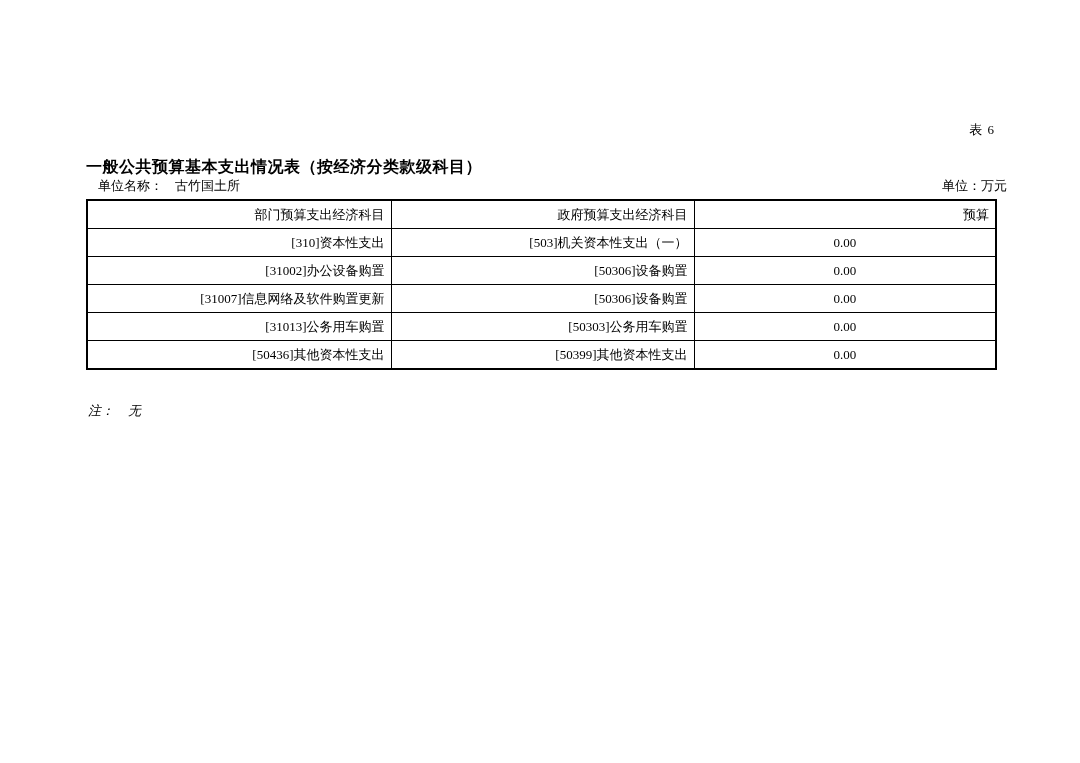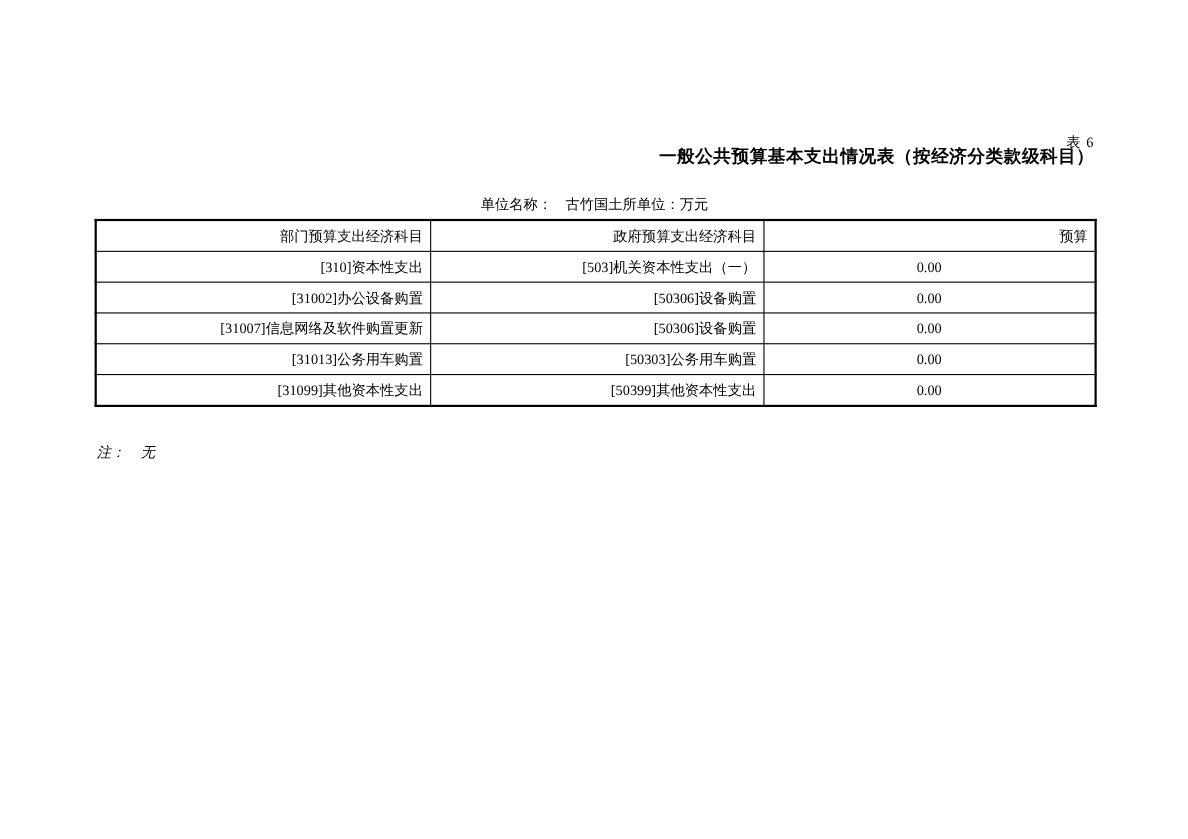--- a/index.html
+++ b/index.html
@@ -25,35 +25,35 @@
   }
   .table-tag {
     position: absolute;
     top: 121px;
     right: 0;
     font-size: 13px;
     letter-spacing: 1px;
   }
   .doc-title {
     position: absolute;
-    top: 132px;
+    top: 157px;
     left: 0;
     width: 100%;
-    text-align: right;
+    text-align: left;
     font-size: 16px;
     font-weight: bold;
     letter-spacing: 0.5px;
   }
   .meta-row {
     position: absolute;
     top: 177px;
-    left: 0;
+    left: 12px;
     width: 100%;
     display: flex;
-    justify-content: center;
+    justify-content: space-between;
     font-size: 13px;
   }
   .meta-left .value {
     margin-left: 12px;
   }
   .budget-table {
     position: absolute;
     top: 199px;
     left: 0;
     width: 909px;
@@ -140,21 +140,21 @@
           <td class="col-dept">[31007]信息网络及软件购置更新</td>
           <td class="col-gov">[50306]设备购置</td>
           <td class="col-budget">0.00</td>
         </tr>
         <tr>
           <td class="col-dept">[31013]公务用车购置</td>
           <td class="col-gov">[50303]公务用车购置</td>
           <td class="col-budget">0.00</td>
         </tr>
         <tr>
-          <td class="col-dept">[31099]其他资本性支出</td>
+          <td class="col-dept">[50436]其他资本性支出</td>
           <td class="col-gov">[50399]其他资本性支出</td>
           <td class="col-budget">0.00</td>
         </tr>
       </tbody>
     </table>
 
     <div class="note-row">
       <span class="label">注：</span><span class="value">无</span>
     </div>
 

